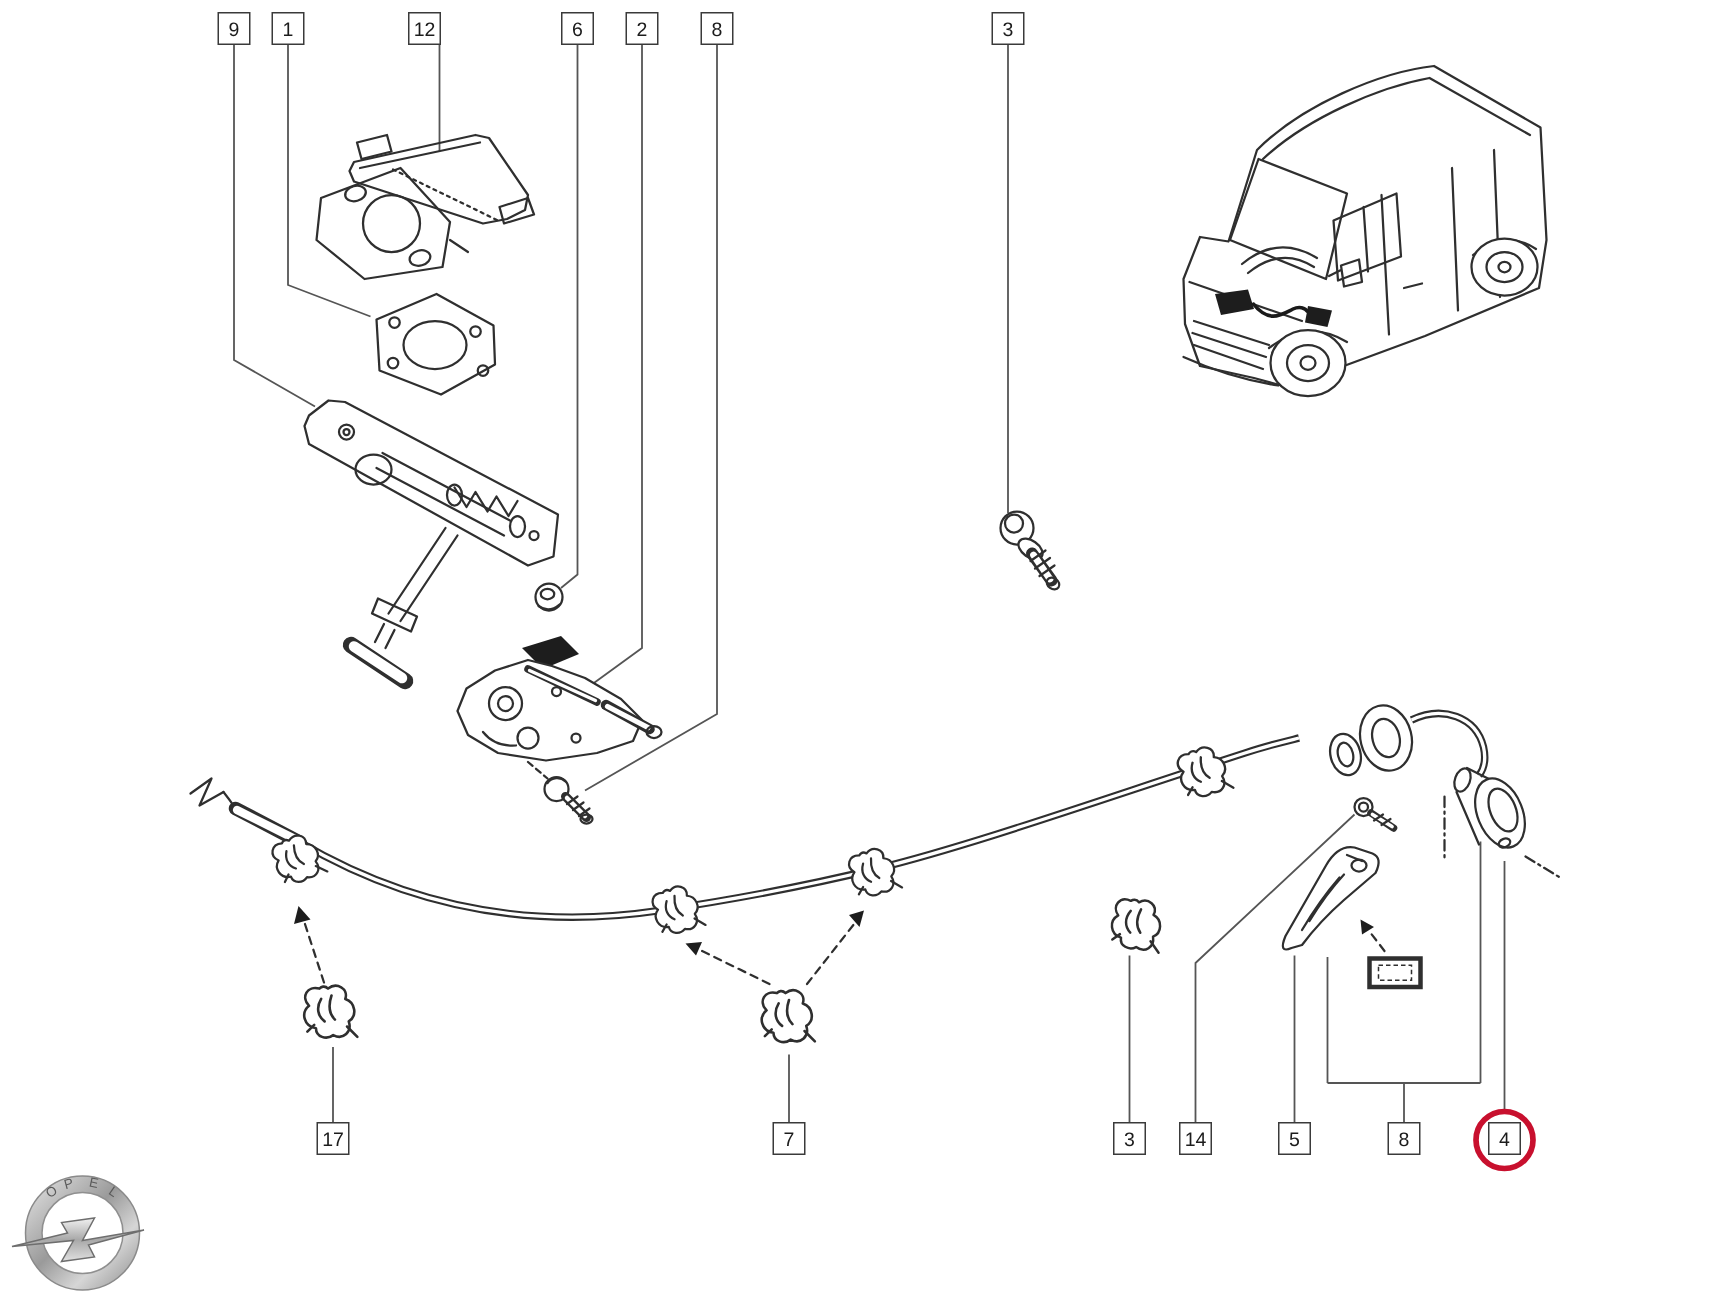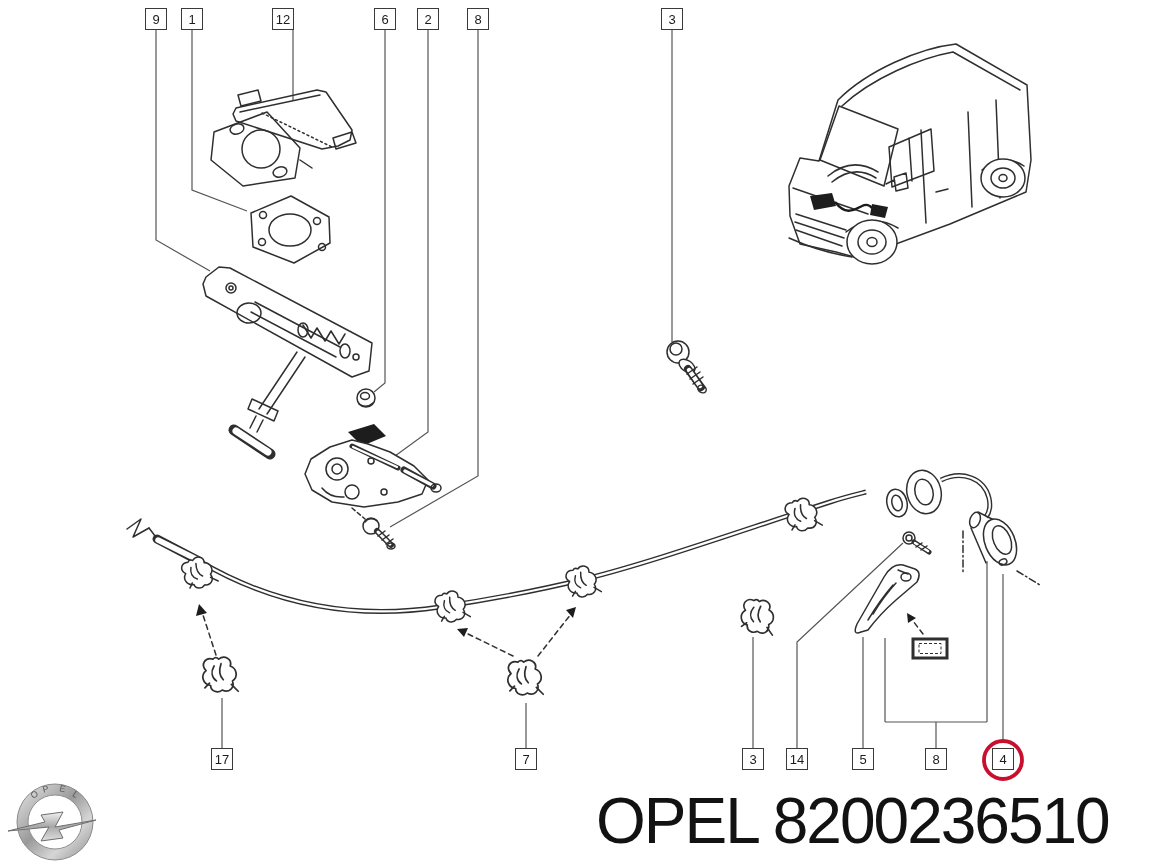--- a/index.html
+++ b/index.html
@@ -283,16 +283,13 @@
   <div class="callout" style="left:852px;top:748px">
       <span>5</span>
     </div>
   <div class="callout" style="left:925px;top:748px">
       <span>8</span>
     </div>
   <div class="callout" style="left:992px;top:748px">
       <span>4</span>
     </div>
 
-  <div class="footer">
-    <span>OPEL</span><span>8200236510</span>
-  </div>
 </div>
 
 </body></html>

